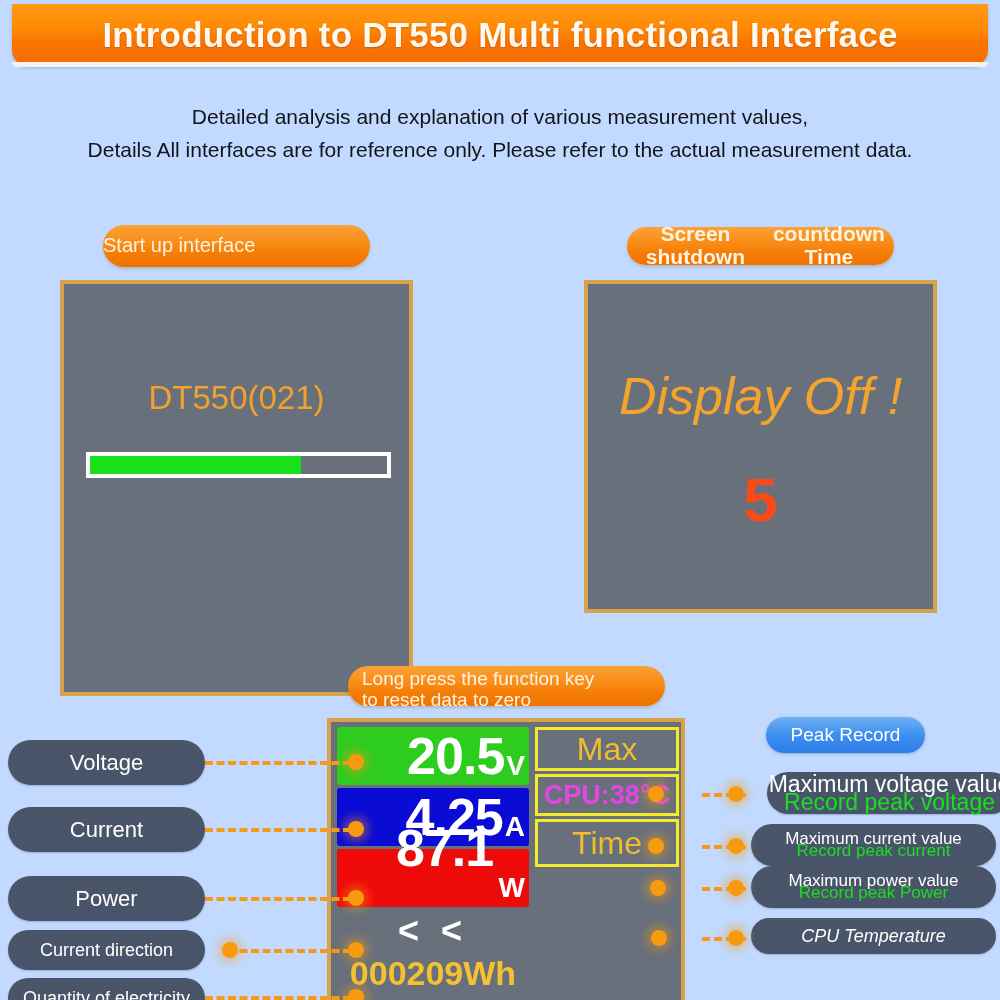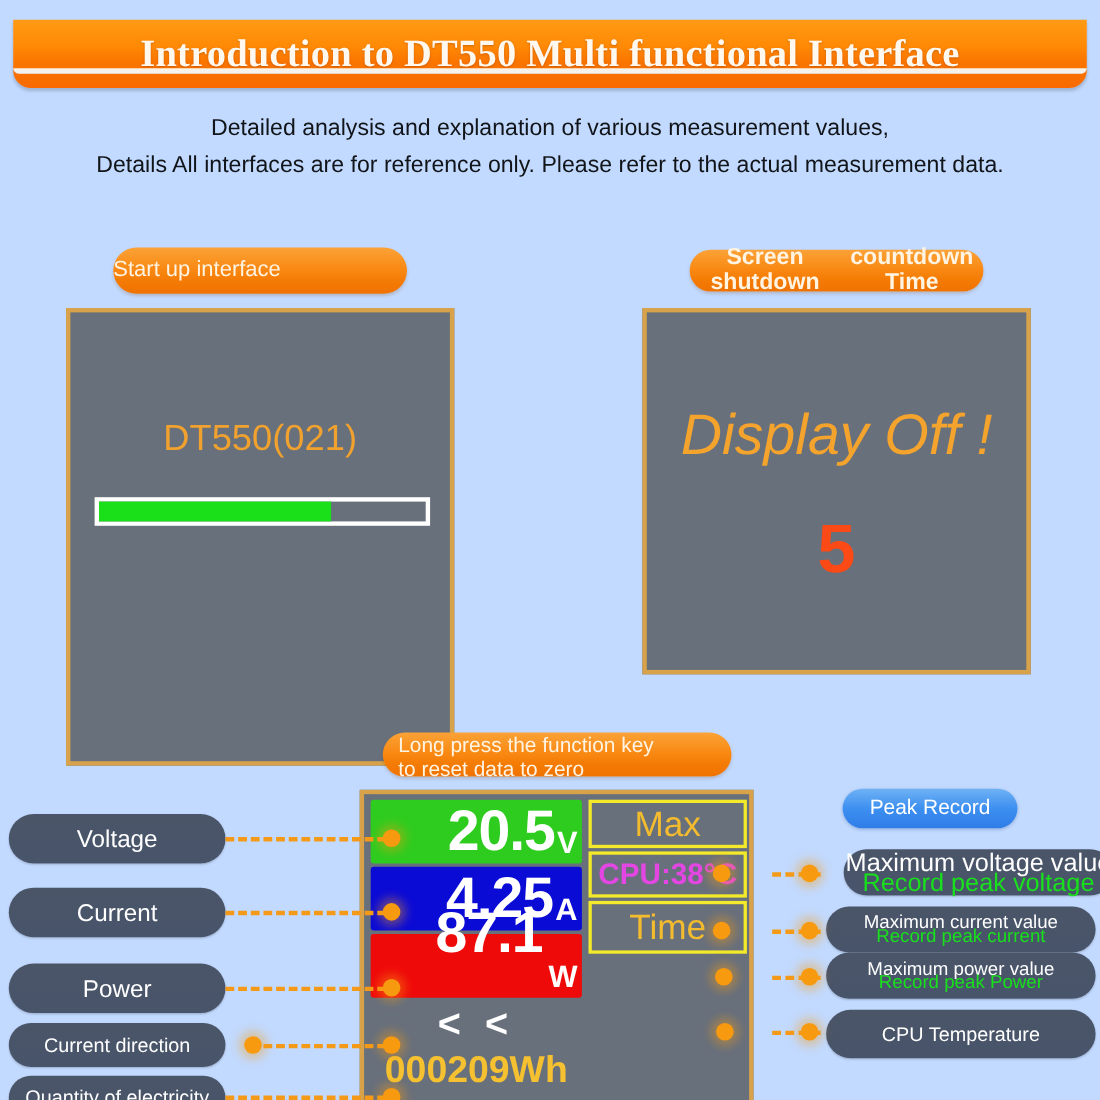--- a/index.html
+++ b/index.html
@@ -5,23 +5,22 @@
   * { box-sizing: border-box; margin: 0; padding: 0; }
   html, body {
     width: 1000px; height: 1000px;
     overflow: hidden;
     font-family: "Liberation Sans", sans-serif;
   }
   body { background: #c2daff; position: relative; }
 
   
   .header-band {
-    position: absolute; left: 0; top: 18px; width: 1000px; height: 68px;
+    position: absolute; left: 0; top: 4px; width: 1000px; height: 68px;
     background: #c2daff;
-    font-family: Liberation Serif, serif;
   }
   .header-pill {
     position: absolute; left: 12px; top: 0px; width: 976px; height: 62px;
     border-radius: 0 0 16px 16px;
     background: linear-gradient(180deg,#ff9a14 0%, #ff8a05 38%, #fa7500 62%, #f96a00 100%);
     box-shadow: 0 2px 3px rgba(0,0,0,0.18);
     display: flex; align-items: center; justify-content: center;
   }
   .header-title {
     color: #fff8ee; font-size: 35px; font-weight: 700;
@@ -260,21 +259,21 @@
   <span class="sub-green">Record peak voltage</span>
 </div>
 <div class="lbl-pill" style="left:751px; top:824px; width:245px; height:42px; font-size:17px; flex-direction:column; justify-content:center;">
   <span class="two-line">Maximum current value</span>
   <span class="sub-green">Record peak current</span>
 </div>
 <div class="lbl-pill" style="left:751px; top:866px; width:245px; height:42px; font-size:17px; flex-direction:column; justify-content:center;">
   <span class="two-line">Maximum power value</span>
   <span class="sub-green">Record peak Power</span>
 </div>
-<div class="lbl-pill" style="left:751px; top:918px; width:245px; height:44px; font-size:18px;">
+<div class="lbl-pill" style="left:751px; top:918px; width:245px; height:36px; font-size:18px;font-style:italic;">
   <span>CPU Temperature</span>
 </div>
 
 <div class="conn-line" style="left:205px; top:761px; width:146px;"></div>
 <div class="conn-dot" style="left:348px; top:754px;"></div>
 
 <div class="conn-line" style="left:205px; top:828px; width:146px;"></div>
 <div class="conn-dot" style="left:348px; top:821px;"></div>
 
 <div class="conn-line" style="left:205px; top:897px; width:146px;"></div>

